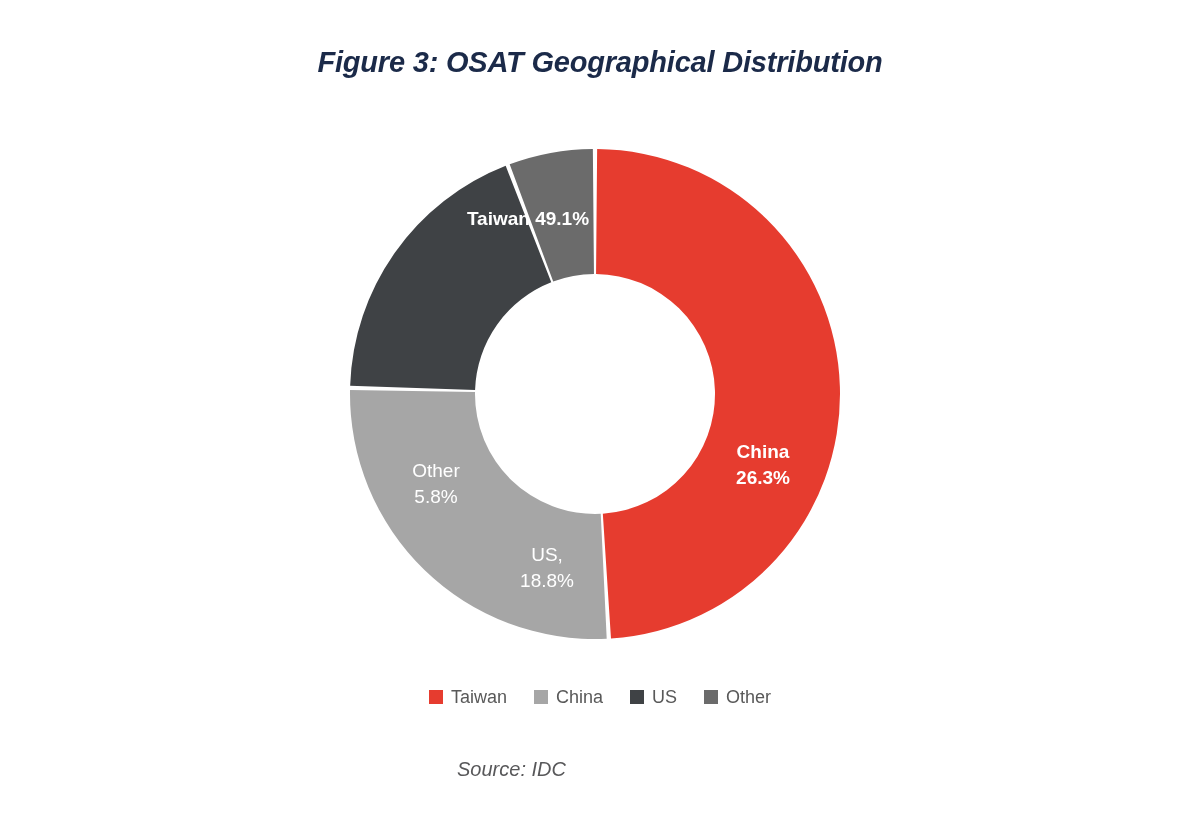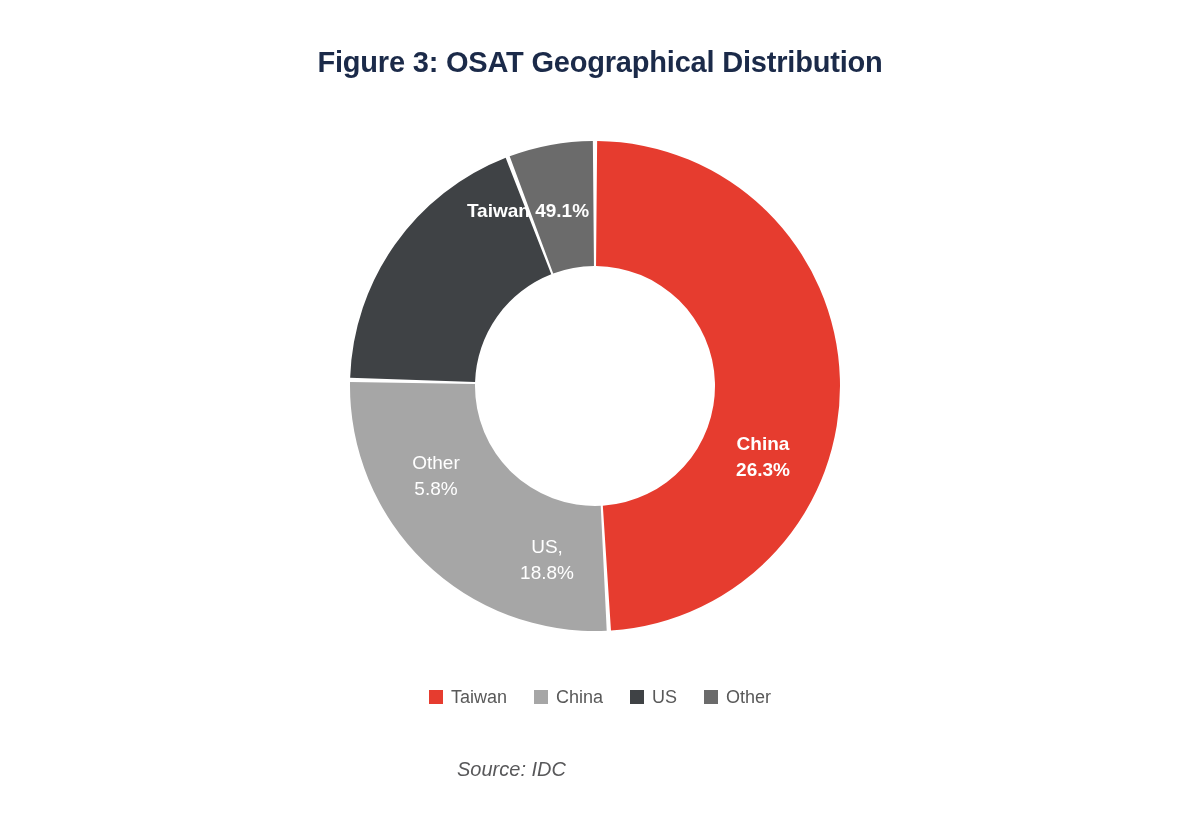--- a/index.html
+++ b/index.html
@@ -25,24 +25,25 @@
     top: 46px;
     left: 0;
     width: 1200px;
     text-align: center;
     font-size: 29px;
     font-weight: bold;
     letter-spacing: -0.2px;
     color: #1b2a49;
     font-family: "Liberation Sans", sans-serif;
     white-space: nowrap;
+    font-style: italic;
   }
   .donut-wrap {
     position: absolute;
-    top: 8px;
+    top: 16px;
     left: 0;
     width: 1192px;
     height: 700px;
   }
   svg.donut {
     display: block;
   }
   .slice-label {
     font-family: "Liberation Sans", sans-serif;
     fill: #ffffff;

